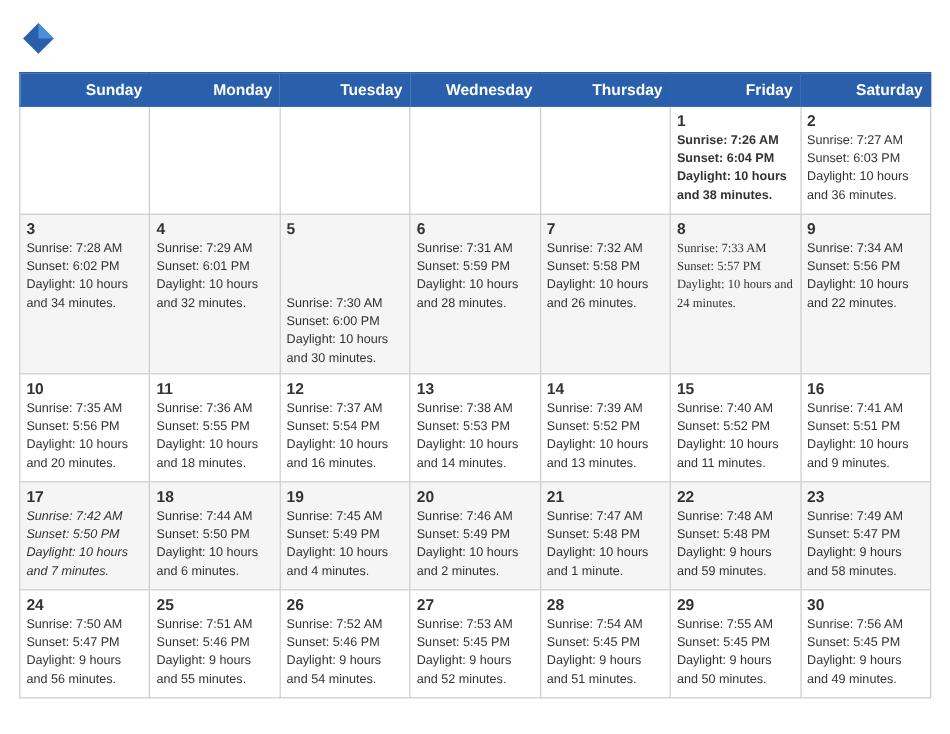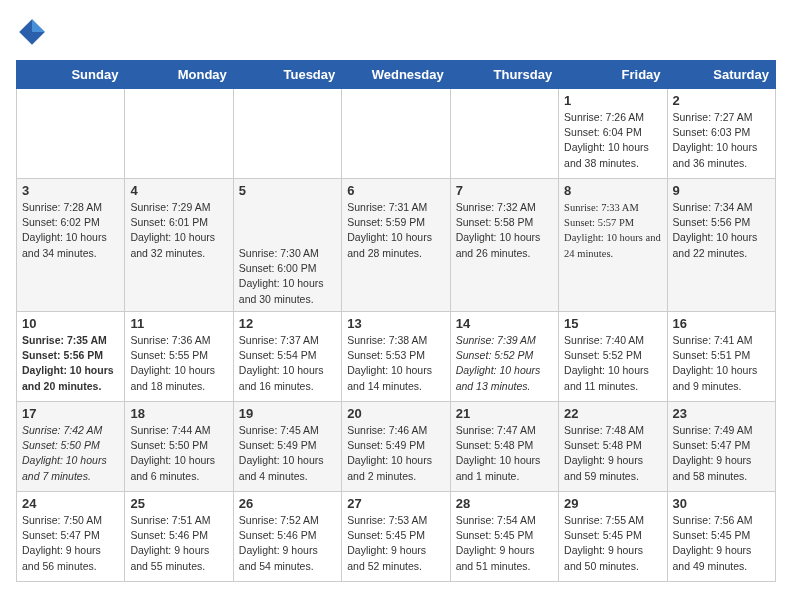--- a/index.html
+++ b/index.html
@@ -126,21 +126,21 @@
   </thead>
   <tbody id="calendar-body">
   <tr>
         <td class="empty-cell"></td>
         <td class="empty-cell"></td>
         <td class="empty-cell"></td>
         <td class="empty-cell"></td>
         <td class="empty-cell"></td>
         <td>
           <span class="day-number">1</span>
-          <div class="day-info" style="white-space: pre-line;">Sunrise: 7:26 AM
+          <div class="day-info" style="white-space: pre-line; font-weight: bold;">Sunrise: 7:26 AM
 Sunset: 6:04 PM
 Daylight: 10 hours and 38 minutes.</div>
         </td>
         <td>
           <span class="day-number">2</span>
           <div class="day-info" style="white-space: pre-line;">Sunrise: 7:27 AM
 Sunset: 6:03 PM
 Daylight: 10 hours and 36 minutes.</div>
         </td>
       </tr>
@@ -184,21 +184,21 @@
         <td>
           <span class="day-number">9</span>
           <div class="day-info" style="white-space: pre-line;">Sunrise: 7:34 AM
 Sunset: 5:56 PM
 Daylight: 10 hours and 22 minutes.</div>
         </td>
       </tr>
       <tr>
         <td>
           <span class="day-number">10</span>
-          <div class="day-info" style="white-space: pre-line; font-weight: bold;">Sunrise: 7:35 AM
+          <div class="day-info" style="white-space: pre-line;">Sunrise: 7:35 AM
 Sunset: 5:56 PM
 Daylight: 10 hours and 20 minutes.</div>
         </td>
         <td>
           <span class="day-number">11</span>
           <div class="day-info" style="white-space: pre-line;">Sunrise: 7:36 AM
 Sunset: 5:55 PM
 Daylight: 10 hours and 18 minutes.</div>
         </td>
         <td>
@@ -208,21 +208,21 @@
 Daylight: 10 hours and 16 minutes.</div>
         </td>
         <td>
           <span class="day-number">13</span>
           <div class="day-info" style="white-space: pre-line;">Sunrise: 7:38 AM
 Sunset: 5:53 PM
 Daylight: 10 hours and 14 minutes.</div>
         </td>
         <td>
           <span class="day-number">14</span>
-          <div class="day-info" style="white-space: pre-line; font-style: italic;">Sunrise: 7:39 AM
+          <div class="day-info" style="white-space: pre-line;">Sunrise: 7:39 AM
 Sunset: 5:52 PM
 Daylight: 10 hours and 13 minutes.</div>
         </td>
         <td>
           <span class="day-number">15</span>
           <div class="day-info" style="white-space: pre-line;">Sunrise: 7:40 AM
 Sunset: 5:52 PM
 Daylight: 10 hours and 11 minutes.</div>
         </td>
         <td>

